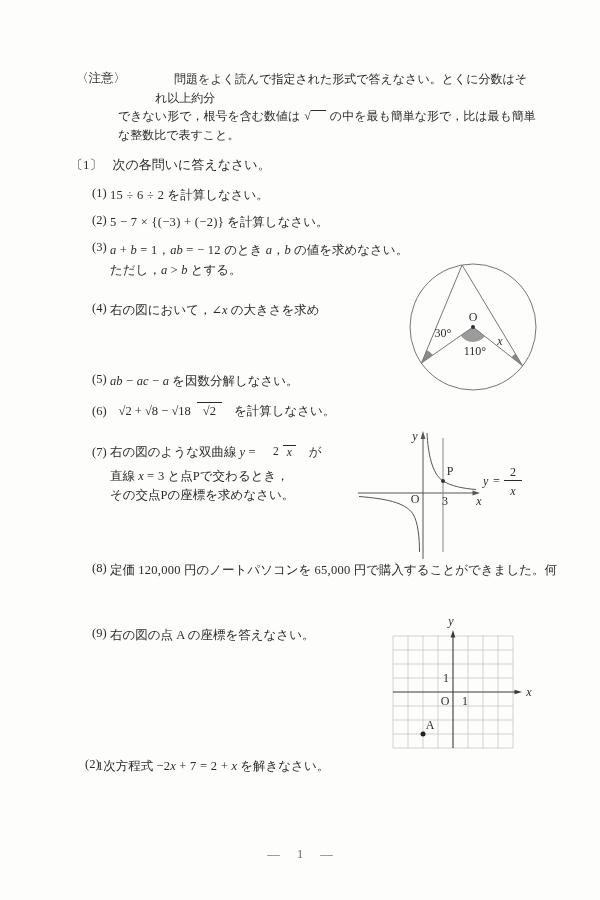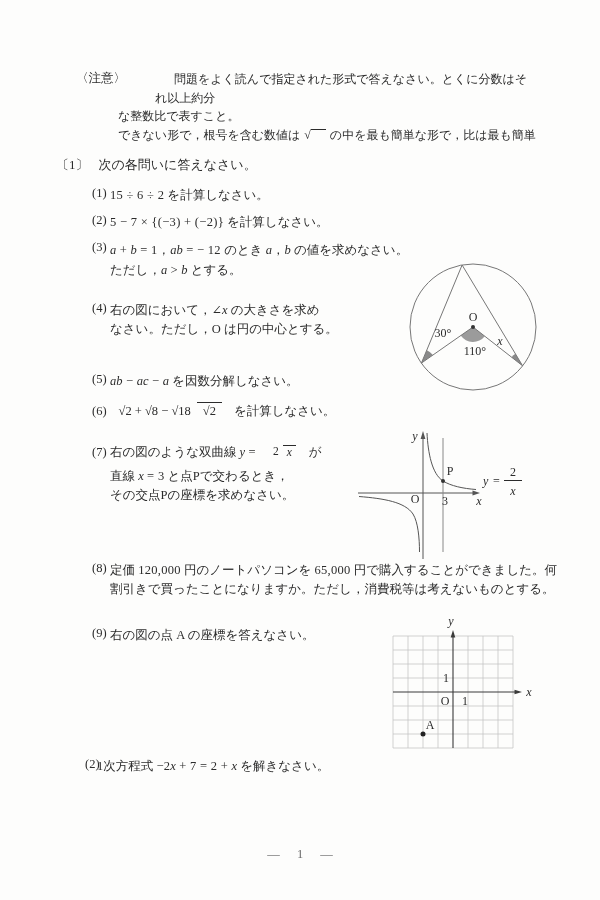--- a/index.html
+++ b/index.html
@@ -9,21 +9,21 @@
   }
   .abs{position:absolute;}
   
   .notice-label{position:absolute;left:76px;top:70px;font-size:12.5px;}
   .notice-body{position:absolute;left:118px;top:70px;width:420px;font-size:12px;line-height:18.5px;}
   .nline1{text-indent:19px;margin-left:37px;}
   .radical{margin-left:4px;}
   .rad-blank{display:inline-block;width:15px;height:11px;border-top:1.2px solid #2b2b2b;
     transform:translateY(2px);margin-right:4px;}
   
-  .section-head{position:absolute;left:56px;top:156px;font-size:13px;}
+  .section-head{position:absolute;left:70px;top:156px;font-size:13px;}
   .sec-title{margin-left:10px;}
   
   .q{position:absolute;left:92px;font-size:12.5px;}
   .qno{position:absolute;left:0;top:0;}
   .qbody{margin-left:18px;}
   .qline{line-height:19px;white-space:nowrap;}
   .lh20 .qline{line-height:20px;}
   .seg-v{font-style:italic;}
   .seg-m{letter-spacing:0.3px;text-align:center;}
   .qflex{display:flex;align-items:center;}
@@ -46,22 +46,22 @@
     font-size:12.5px;color:#6a6a6a;word-spacing:14px;}
 </style>
 </head>
 <body>
 
 <div class="page">
 
   <div class="notice-label">〈注意〉</div>
   <div class="notice-body">
     <div class="nline nline1"><span>問題をよく読んで指定された形式で答えなさい。とくに分数はそれ以上約分</span></div>
+    <div class="nline"><span>できない形で，根号を含む数値は</span><span class="radical">√</span><span class="rad-blank"></span><span>の中を最も簡単な形で，比は最も簡単</span></div>
     <div class="nline"><span>な整数比で表すこと。</span></div>
-    <div class="nline"><span>できない形で，根号を含む数値は</span><span class="radical">√</span><span class="rad-blank"></span><span>の中を最も簡単な形で，比は最も簡単</span></div>
   </div>
 
   <div class="section-head">
     <span>〔1〕</span><span class="sec-title">次の各問いに答えなさい。</span>
   </div>
 
   <div class="q" style="top:186px;">
     <span class="qno">(1)</span>
     <div class="qbody">
         <div class="qline"><span class="seg seg-m">15 ÷ 6 ÷ 2</span><span class="seg seg-j"> を計算しなさい。</span></div>
@@ -80,21 +80,20 @@
     <div class="qbody">
       <div class="qline"><span class="seg seg-v">a</span><span class="seg seg-m"> + </span><span class="seg seg-v">b</span><span class="seg seg-m"> = 1，</span><span class="seg seg-v">ab</span><span class="seg seg-m"> = − 12 </span><span class="seg seg-j">のとき </span><span class="seg seg-v">a</span><span class="seg seg-j">，</span><span class="seg seg-v">b</span><span class="seg seg-j"> の値を求めなさい。</span></div>
       <div class="qline"><span class="seg seg-j">ただし，</span><span class="seg seg-v">a</span><span class="seg seg-m"> &gt; </span><span class="seg seg-v">b</span><span class="seg seg-j"> とする。</span></div>
     </div>
   </div>
 
   <div class="q" style="top:301px;">
     <span class="qno">(4)</span>
     <div class="qbody">
       <div class="qline"><span class="seg seg-j">右の図において，∠</span><span class="seg seg-v">x</span><span class="seg seg-j"> の大きさを求め</span></div>
-      <div class="qline"><span class="seg seg-j">なさい。ただし，O は円の中心とする。</span></div>
     </div>
   </div>
 
   <div class="q" style="top:372px;">
     <span class="qno">(5)</span>
     <div class="qbody">
         <div class="qline"><span class="seg seg-v">ab</span><span class="seg seg-m"> − </span><span class="seg seg-v">ac</span><span class="seg seg-m"> − </span><span class="seg seg-v">a</span><span class="seg seg-j"> を因数分解しなさい。</span></div>
       </div>
   </div>
 
@@ -120,21 +119,20 @@
       </div>
       <div class="qline"><span class="seg seg-j">直線 </span><span class="seg seg-v">x</span><span class="seg seg-m"> = 3</span><span class="seg seg-j"> と点Pで交わるとき，</span></div>
       <div class="qline"><span class="seg seg-j">その交点Pの座標を求めなさい。</span></div>
     </div>
   </div>
 
   <div class="q" style="top:561px;">
     <span class="qno">(8)</span>
     <div class="qbody">
       <div class="qline"><span class="seg seg-j">定価 </span><span class="seg seg-m">120,000</span><span class="seg seg-j"> 円のノートパソコンを </span><span class="seg seg-m">65,000</span><span class="seg seg-j"> 円で購入することができました。何</span></div>
-      <div class="qline"><span class="seg seg-j">割引きで買ったことになりますか。ただし，消費税等は考えないものとする。</span></div>
     </div>
   </div>
 
   <div class="q" style="top:626px;">
     <span class="qno">(9)</span>
     <div class="qbody">
         <div class="qline"><span class="seg seg-j">右の図の点 A の座標を答えなさい。</span></div>
       </div>
   </div>
 

